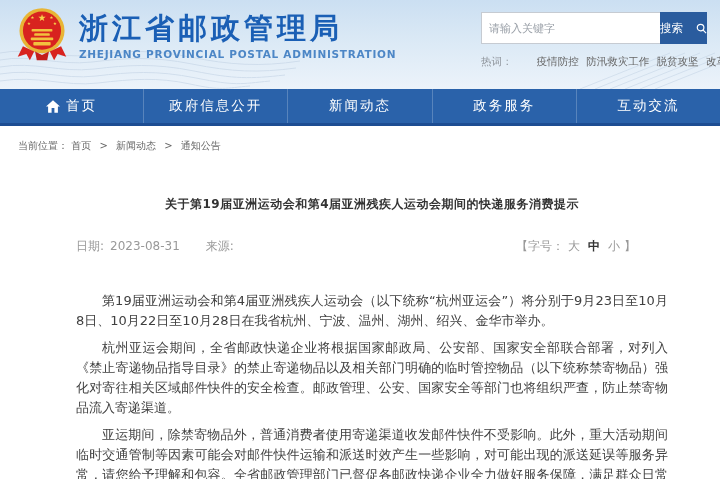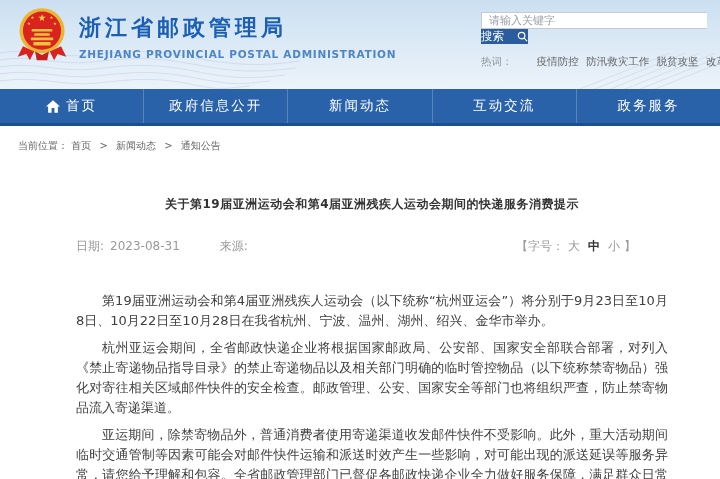--- a/index.html
+++ b/index.html
@@ -6,25 +6,25 @@
   html,body { width:720px; height:479px; overflow:hidden; }
   body { font-family:"DejaVu Sans","Liberation Sans",sans-serif; background:#ffffff; color:#404040; }
   .page { width:720px; height:479px; position:relative; background:#fff; }
 
   
   .header { position:relative; height:89px; background:linear-gradient(180deg,#cbdff2 0%,#d9e8f5 40%,#ecf3fa 100%); overflow:hidden; }
   .wave-left { position:absolute; left:0; bottom:0; }
   .wave-right { position:absolute; right:0; bottom:0; }
   .brand { position:absolute; left:16px; top:6px; display:flex; align-items:center; }
   .emblem { width:52px; height:58px; margin-right:11px; }
-  .brand-title { font-size:22px; font-weight:bold; color:#1a5fb5; letter-spacing:4px; line-height:34px; white-space:nowrap; }
+  .brand-title { font-size:29px; font-weight:bold; color:#1a5fb5; letter-spacing:4px; line-height:34px; white-space:nowrap; }
   .brand-subtitle { font-size:10.5px; font-weight:bold; color:#4c86c6; letter-spacing:0.72px; margin-top:3px; white-space:nowrap;text-align:center; }
 
   .search-area { position:absolute; right:13px; top:12px; width:226px; }
-  .search-box { display:flex; height:32px;flex-direction:column; }
+  .search-box { display:flex; height:32px; }
   .search-input { flex:1; border:1px solid #c6cbd2; border-right:none; background:#fff; font-size:11px; padding:0 7px; color:#333; outline:none; font-family:inherit; }
   .search-input::placeholder { color:#9aa0a8; }
   .search-btn { width:47px; border:none; background:#2a5c9e; color:#fff; font-size:11.5px; display:flex; align-items:center; justify-content:space-between; gap:3px; cursor:pointer; font-family:inherit; }
   .hotwords { margin-top:11px; font-size:10.5px; color:#666; white-space:nowrap; }
   .hotwords .hw-label { color:#8f959c; margin-right:21px; }
   .hotwords a { color:#666; text-decoration:none; margin-right:4px; cursor:pointer; }
 
   
   .navbar { display:flex; height:37px; background:#2a62aa; border-bottom:3px solid #1d4d92; }
   .nav-item { flex:1; display:flex; align-items:center; justify-content:center; color:#fff; font-size:13.5px; letter-spacing:2px; cursor:pointer; border-left:1px solid rgba(255,255,255,0.22); }
@@ -129,43 +129,43 @@
       </span>
       <span>首页</span>
     </div>
     <div class="nav-item">
       <span>政府信息公开</span>
     </div>
     <div class="nav-item">
       <span>新闻动态</span>
     </div>
     <div class="nav-item">
-      <span>互动交流</span>
+      <span>政务服务</span>
     </div>
     <div class="nav-item">
-      <span>政务服务</span>
+      <span>互动交流</span>
     </div>
   </div>
 
   <div class="breadcrumb">
     <span>当前位置：</span>
     <a>首页</a>
     <span class="bc-sep">&gt;</span>
     <a>新闻动态</a>
     <span class="bc-sep">&gt;</span>
     <a>通知公告</a>
   </div>
 
   <div class="article">
     <div class="article-title">关于第19届亚洲运动会和第4届亚洲残疾人运动会期间的快递服务消费提示</div>
 
     <div class="article-meta">
       <div class="meta-left">
         <span>日期:</span><span class="meta-date">2023-08-31</span>
-        <span style="margin-left:30px;">来源:</span>
+        <span style="margin-left:16px;">来源:</span>
       </div>
       <div class="meta-right">
         <span>【字号：</span><span class="fs-opt">大</span><span class="fs-opt fs-active">中</span><span class="fs-opt">小</span><span>】</span>
       </div>
     </div>
 
     <div class="article-body">
       <p>第19届亚洲运动会和第4届亚洲残疾人运动会（以下统称“杭州亚运会”）将分别于9月23日至10月8日、10月22日至10月28日在我省杭州、宁波、温州、湖州、绍兴、金华市举办。</p>
       <p>杭州亚运会期间，全省邮政快递企业将根据国家邮政局、公安部、国家安全部联合部署，对列入《禁止寄递物品指导目录》的禁止寄递物品以及相关部门明确的临时管控物品（以下统称禁寄物品）强化对寄往相关区域邮件快件的安全检查。邮政管理、公安、国家安全等部门也将组织严查，防止禁寄物品流入寄递渠道。</p>
       <p>亚运期间，除禁寄物品外，普通消费者使用寄递渠道收发邮件快件不受影响。此外，重大活动期间临时交通管制等因素可能会对邮件快件运输和派送时效产生一些影响，对可能出现的派送延误等服务异常，请您给予理解和包容。全省邮政管理部门已督促各邮政快递企业全力做好服务保障，满足群众日常寄递需求。</p>

